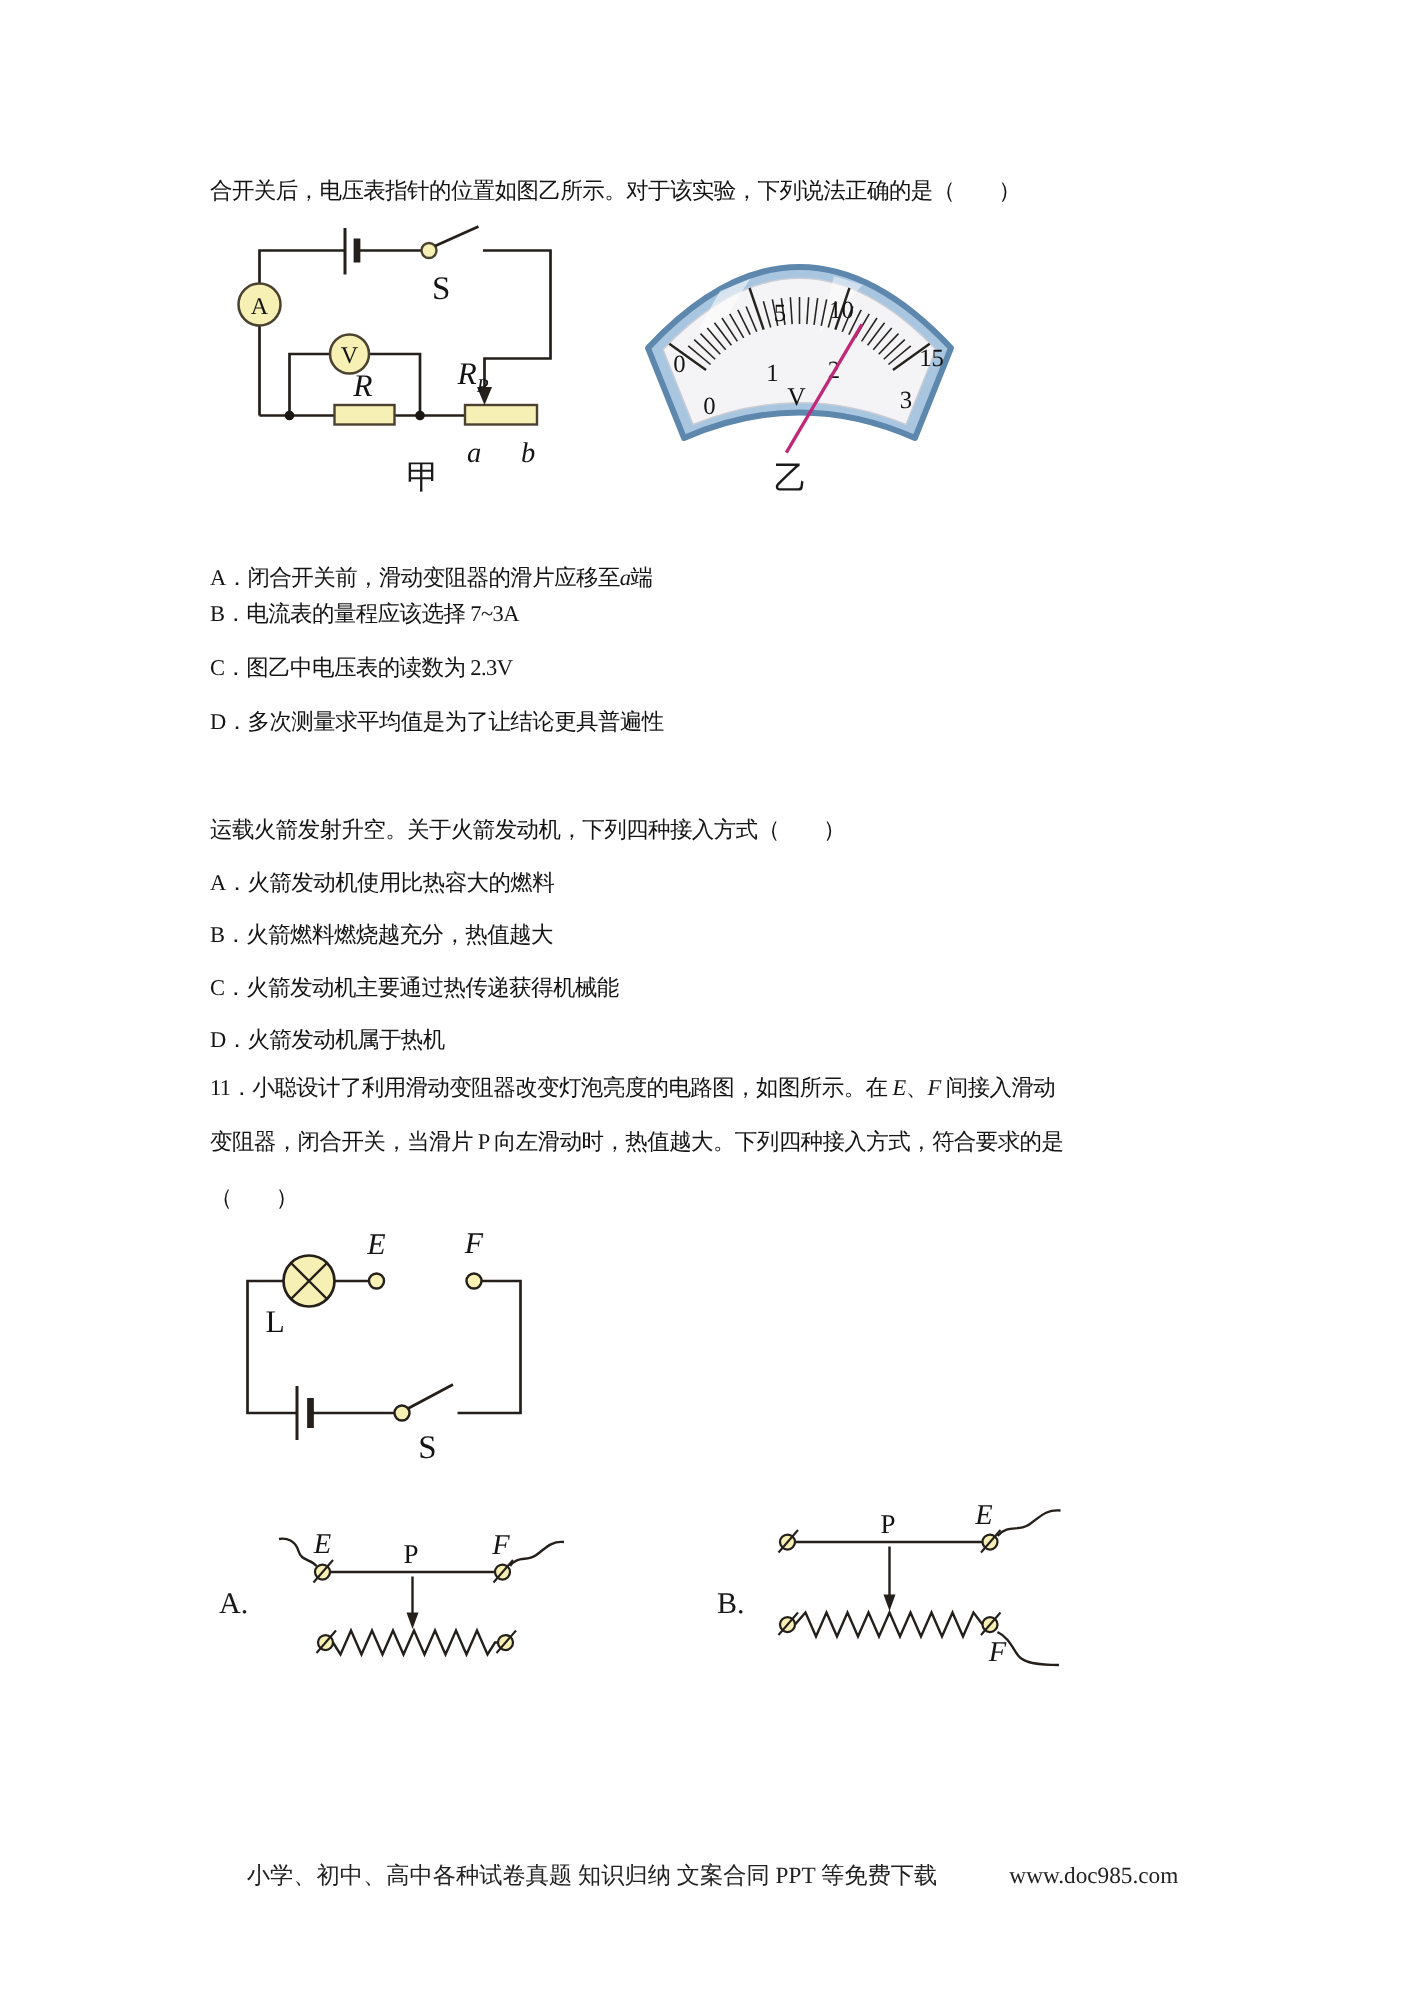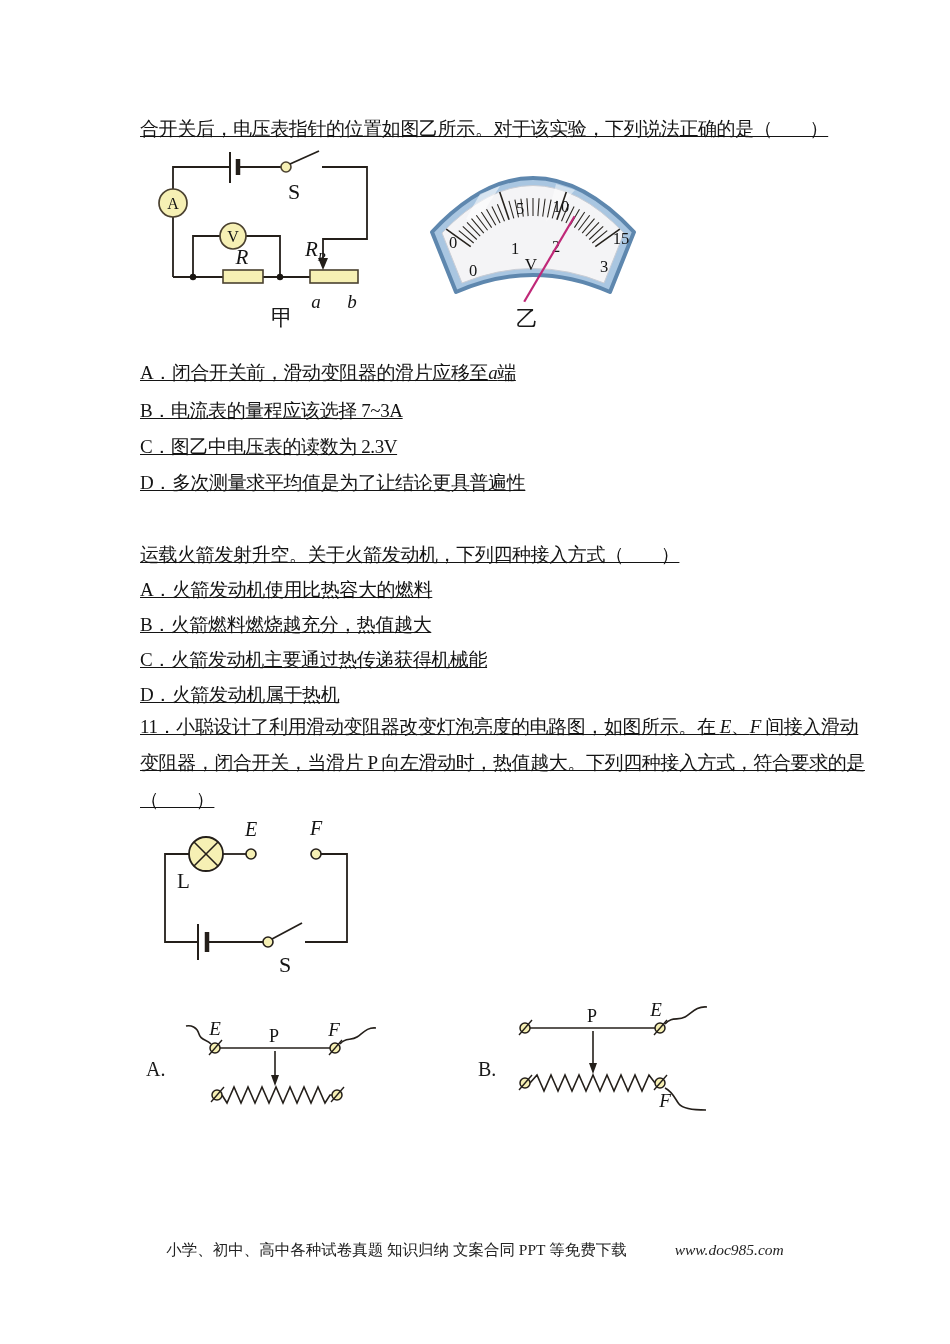--- a/index.html
+++ b/index.html
@@ -2,31 +2,31 @@
 <html><head>
 <meta charset="utf-8">
 <style>
   html,body{margin:0;padding:0;background:#ffffff;}
   .page{
     position:relative;width:950px;height:1344px;background:#ffffff;overflow:hidden;
     font-family:"Liberation Serif","DejaVu Serif",serif;color:#141414;
   }
   .line{
     position:absolute;left:140px;white-space:nowrap;
-    font-size:19px;letter-spacing:-0.4px;line-height:25px;text-decoration:underline;
+    font-size:15px;letter-spacing:-0.4px;line-height:25px;
   }
   .line i{font-style:italic;}
   .fig{position:absolute;}
   .fig-label{position:absolute;font-size:22px;color:#1a1a1a;}
   .opt-key{position:absolute;font-size:20px;color:#1a1a1a;}
   .footer{
     position:absolute;left:0;right:0;top:1240px;text-align:center;
     font-size:15.5px;color:#222;
   }
-  .footer .url{margin-left:48px;font-style:italic;}
+  .footer .url{margin-left:48px;}
   svg text{font-family:"Liberation Serif","DejaVu Serif",serif;fill:#141414;}
   svg .it{font-style:italic;}
 </style>
 </head>
 <body>
 
 <div class="page">
 
   <div class="line" style="top:116px">合开关后，电压表指针的位置如图乙所示。对于该实验，下列说法正确的是（　　）</div>
 
@@ -112,21 +112,21 @@
     <text x="193" y="74" font-size="16.5" text-anchor="middle">15</text>
     <text x="45" y="106" font-size="16.5" text-anchor="middle">0</text>
     <text x="87" y="84" font-size="16.5" text-anchor="middle">1</text>
     <text x="128" y="82" font-size="16.5" text-anchor="middle">2</text>
     <text x="176" y="102" font-size="16.5" text-anchor="middle">3</text>
     <text x="103" y="100" font-size="17" text-anchor="middle">V</text>
     <line id="gauge-needle" x1="96.2" y1="131.7" x2="146.6" y2="46.3" stroke="#c02878" stroke-width="2.2"></line>
   </svg>
   <div class="fig-label" style="left:516px;top:304px">乙</div>
 
-  <div class="line" style="top:360px"><span>A．闭合开关前，滑动变阻器的滑片应移至</span><i>a</i><span>端</span></div>
+  <div class="line" style="top:374px"><span>A．闭合开关前，滑动变阻器的滑片应移至</span><i>a</i><span>端</span></div>
   <div class="line" style="top:398px">B．电流表的量程应该选择 7~3A</div>
   <div class="line" style="top:434px">C．图乙中电压表的读数为 2.3V</div>
   <div class="line" style="top:470px">D．多次测量求平均值是为了让结论更具普遍性</div>
 
   <div class="line" style="top:542px">运载火箭发射升空。关于火箭发动机，下列四种接入方式（　　）</div>
   <div class="line" style="top:612px">B．火箭燃料燃烧越充分，热值越大</div>
   <div class="line" style="top:577px">A．火箭发动机使用比热容大的燃料</div>
   <div class="line" style="top:647px">C．火箭发动机主要通过热传递获得机械能</div>
   <div class="line" style="top:682px">D．火箭发动机属于热机</div>
 

